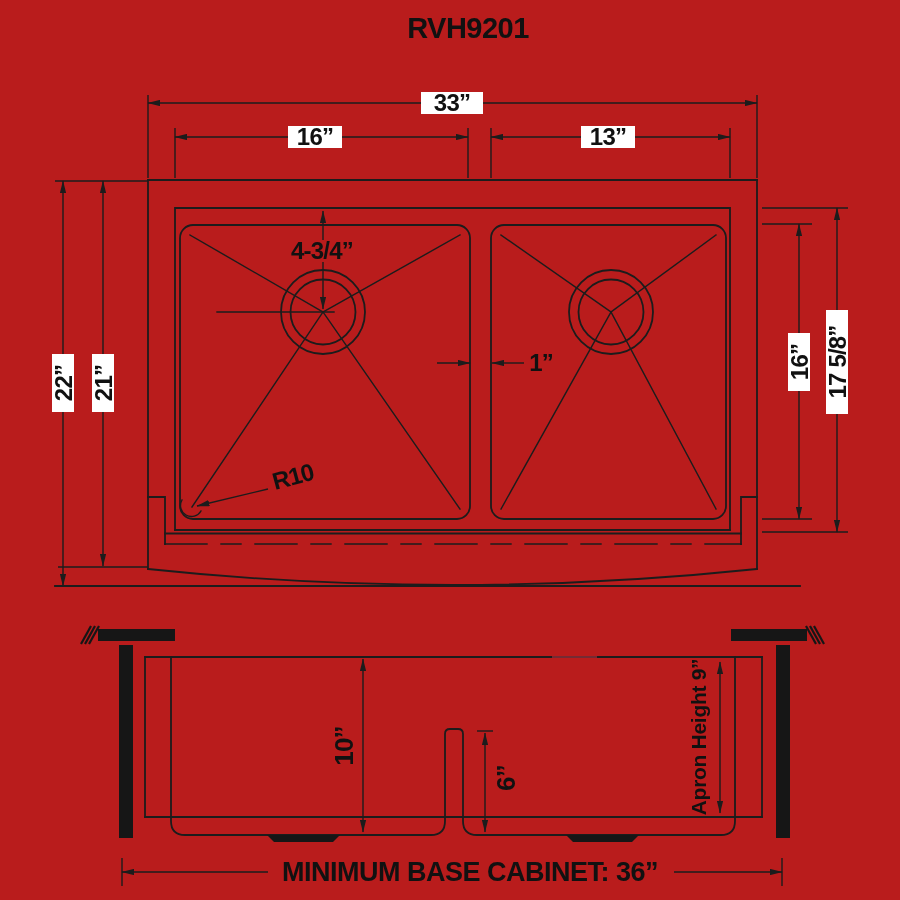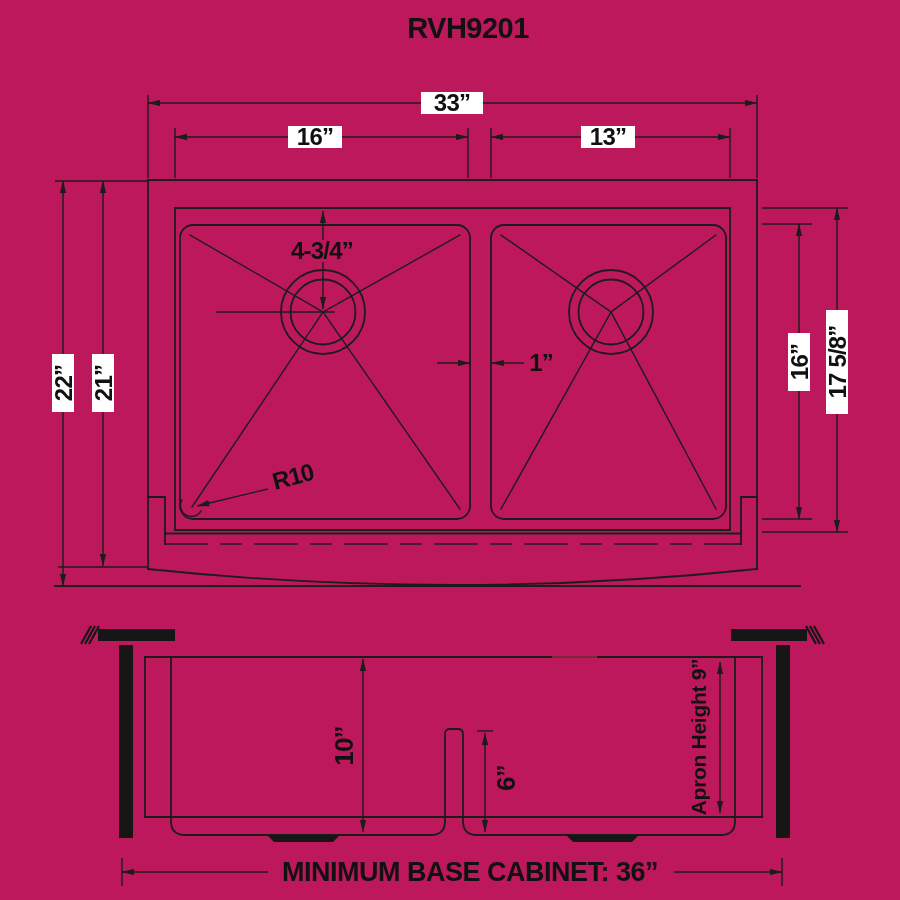--- a/index.html
+++ b/index.html
@@ -1,16 +1,16 @@
 <!DOCTYPE html>
 <html><head>
 <meta charset="utf-8">
 <style>
   html,body{margin:0;padding:0;background:#fff;}
-  .page{width:900px;height:900px;position:relative;background:#be185d;}
+  .page{width:900px;height:900px;position:relative;background:#b91c1c;}
   svg{display:block;}
   .ln{stroke:#1c1c1c;stroke-width:1.8;fill:none;stroke-linecap:square;}
   .thin{stroke:#1c1c1c;stroke-width:1.4;fill:none;stroke-linecap:square;}
   .dim{stroke:#1c1c1c;stroke-width:1.4;fill:none;}
   .blk{fill:#161616;stroke:none;}
   .bg{fill:#ffffff;stroke:none;}
   .t-title{font:700 29px "Liberation Sans",sans-serif;fill:#111;letter-spacing:-0.5px;}
   .t-dim{font:700 24px "Liberation Sans",sans-serif;fill:#111;letter-spacing:-0.8px;}
   .t-dim-lg{font:700 26px "Liberation Sans",sans-serif;fill:#111;letter-spacing:-0.8px;}
   .t-apron{font:700 21px "Liberation Sans",sans-serif;fill:#111;letter-spacing:-0.3px;}

